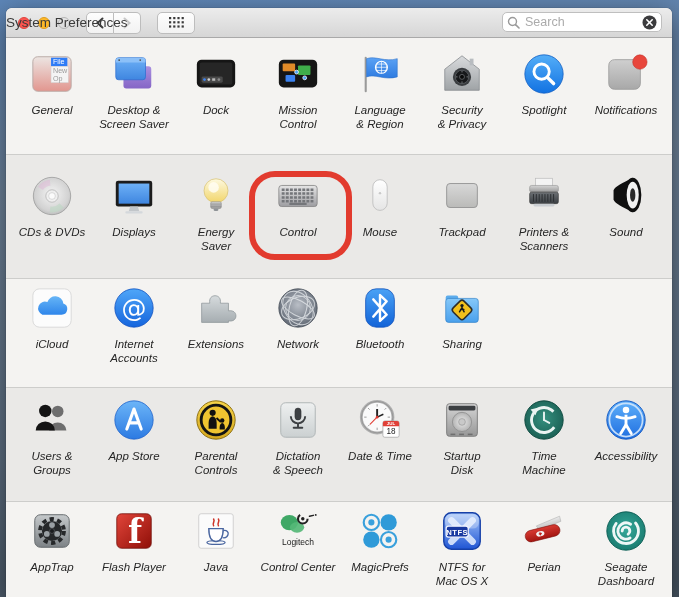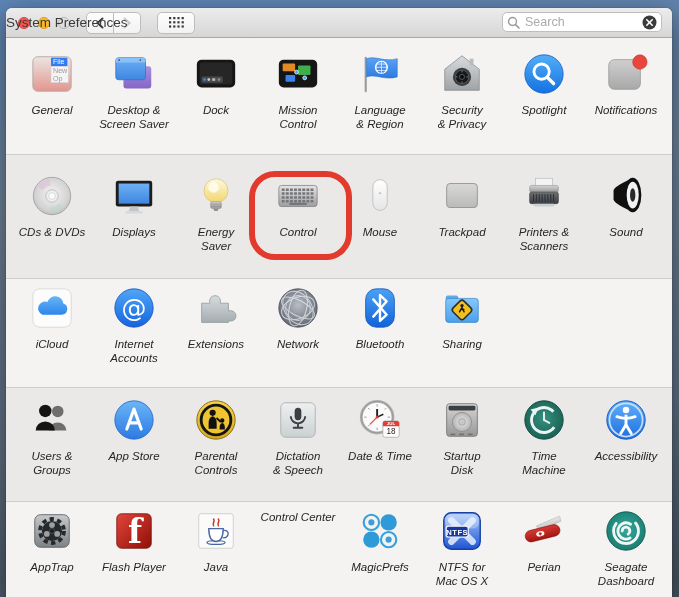--- a/index.html
+++ b/index.html
@@ -736,20 +736,31 @@
           <ellipse cx="24" cy="36" rx="9.5" ry="2" fill="none" stroke="#4a66a0" stroke-width="1.3"></ellipse>
           <path d="M16.5,21.5 c0,9 3,13.5 7.5,13.5 c4.5,0 7.5,-4.5 7.5,-13.5 z" fill="#fff" stroke="#4a66a0" stroke-width="1.5"></path>
           <path d="M31.5,23.5 c4,-0.5 6,1.5 5,4.5 c-0.8,2.4 -3.2,3.4 -5.5,3" stroke="#4a66a0" stroke-width="1.4" fill="none"></path>
           <path d="M21.5,18.5 c-2,-2.5 2,-4 0,-7 M26.5,18.5 c-2,-2.5 2,-4 0,-7" stroke="#cf3428" stroke-width="1.6" fill="none" stroke-linecap="round"></path>
         </svg>
       </div>
       <div class="label">Java</div>
     </div>
 
     <div class="item">
+      <div class="icon">
+        <svg width="46" height="32" viewBox="0 0 48 33">
+          <ellipse cx="15" cy="15" rx="9" ry="8" fill="#3fa866"></ellipse>
+          <ellipse cx="23" cy="20" rx="7.5" ry="5.5" fill="#55b877" opacity="0.92"></ellipse>
+          <circle cx="29" cy="11" r="5" fill="none" stroke="#222" stroke-width="2.2" stroke-dasharray="20 11"></circle>
+          <circle cx="29" cy="11" r="1.8" fill="#222"></circle>
+          <line x1="36" y1="8.5" x2="40" y2="7.5" stroke="#222" stroke-width="1.6" stroke-linecap="round"></line>
+          <circle cx="42.5" cy="7" r="1" fill="#222"></circle>
+        </svg>
+        <div class="brandtext">Logitech</div>
+      </div>
       <div class="label">Control Center</div>
     </div>
 
     <div class="item">
       <div class="icon">
         <svg width="46" height="46" viewBox="0 0 48 48">
           <circle cx="15" cy="15" r="8" fill="none" stroke="#39a0dc" stroke-width="2.2"></circle>
           <circle cx="15" cy="15" r="3.2" fill="#39a0dc"></circle>
           <circle cx="33" cy="15" r="8.5" fill="#2f9ad8"></circle>
           <circle cx="15" cy="33" r="8.5" fill="#2f9ad8"></circle>

